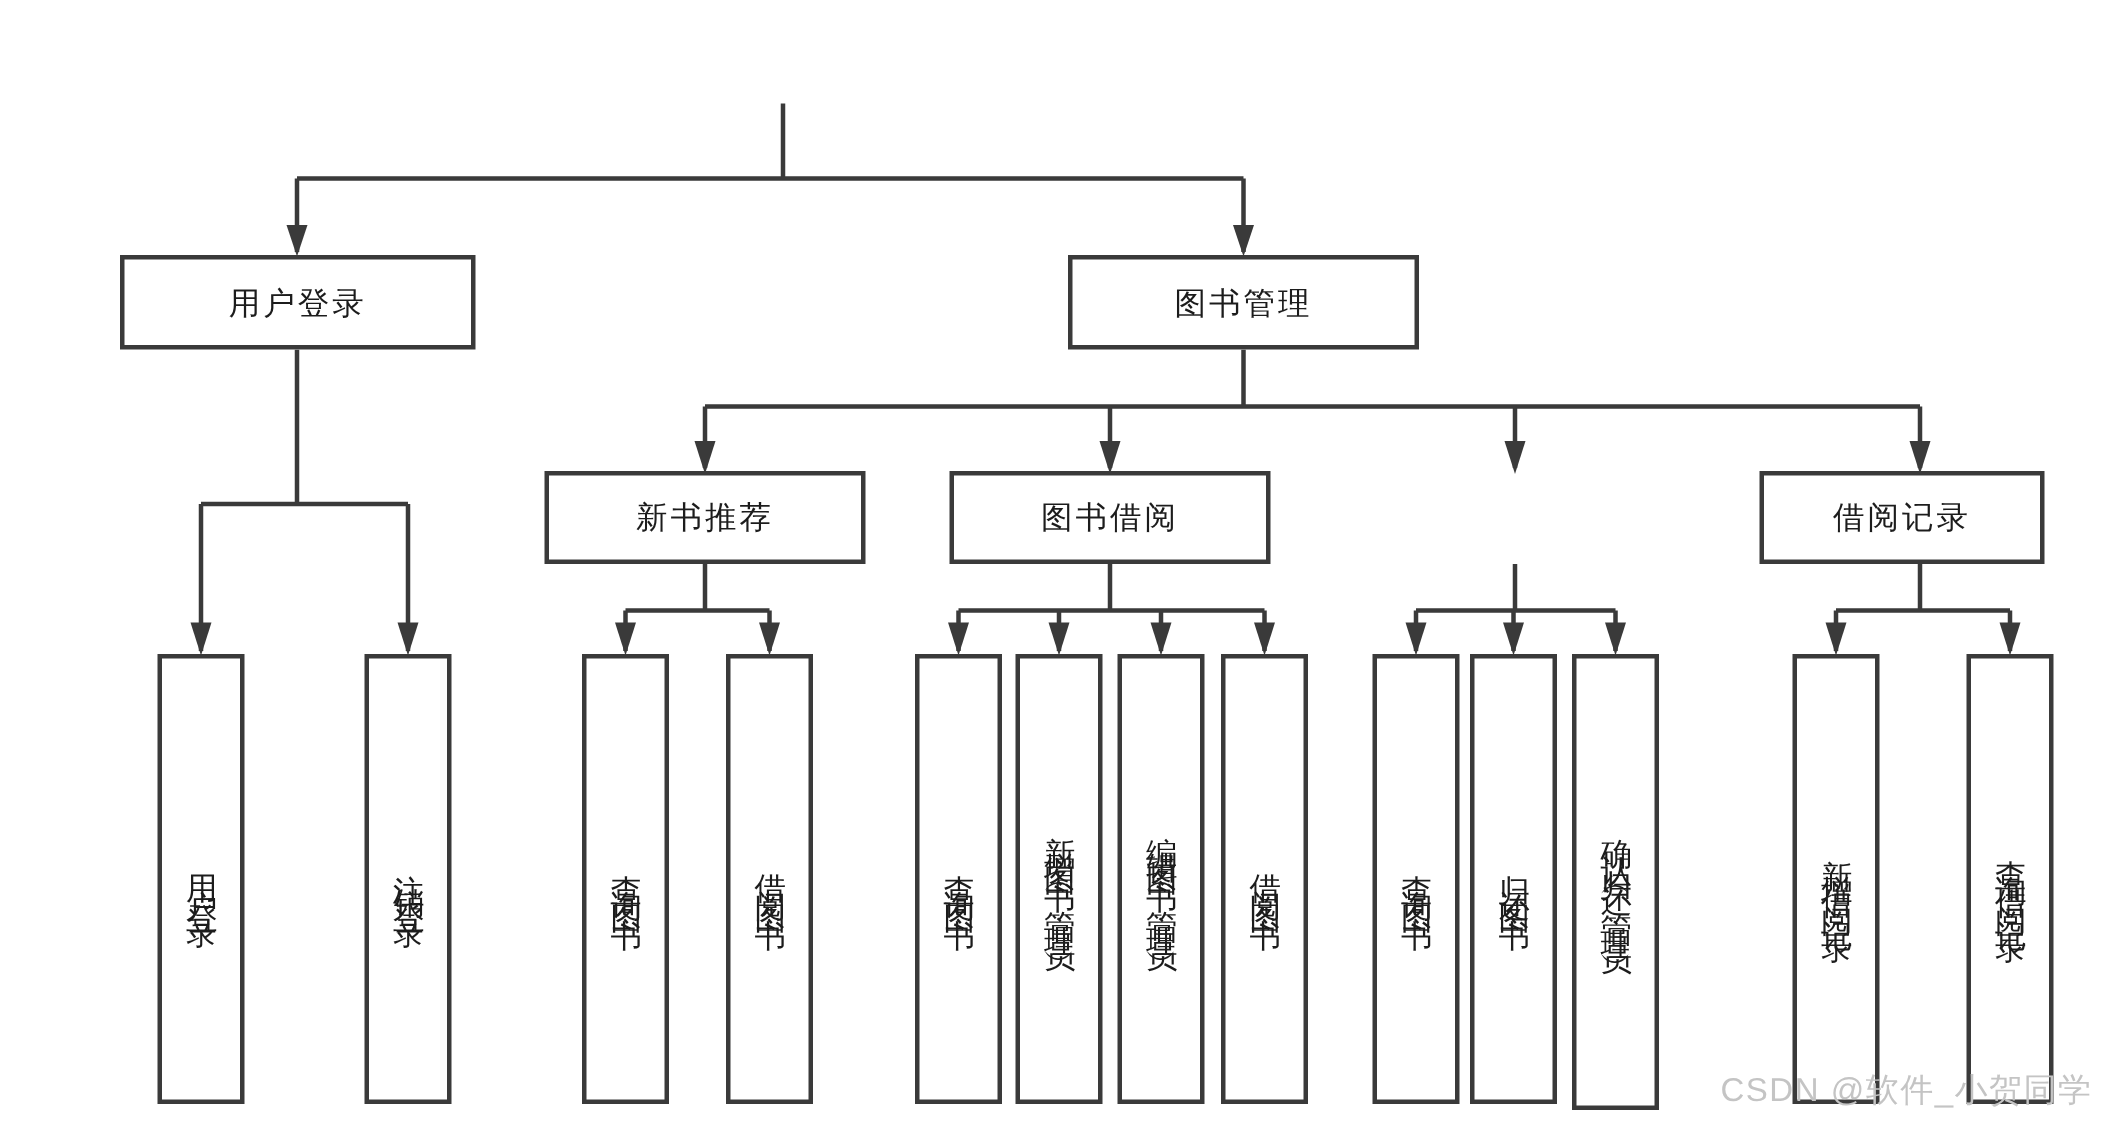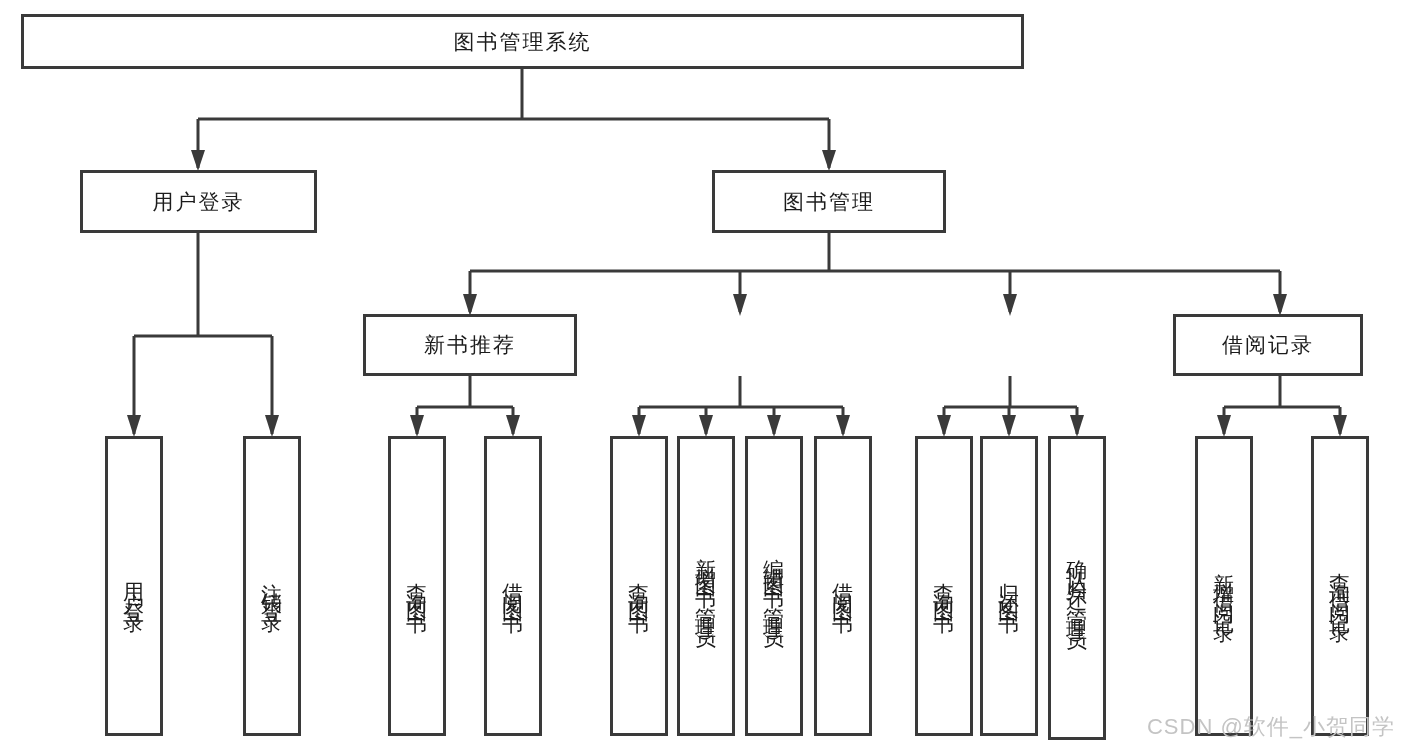--- a/index.html
+++ b/index.html
@@ -97,33 +97,33 @@
       <polygon points="767,415 781,415 774,437"></polygon>
       <polygon points="836,415 850,415 843,437"></polygon>
       <polygon points="937,415 951,415 944,437"></polygon>
       <polygon points="1002,415 1016,415 1009,437"></polygon>
       <polygon points="1070,415 1084,415 1077,437"></polygon>
       <polygon points="1217,415 1231,415 1224,437"></polygon>
       <polygon points="1333,415 1347,415 1340,437"></polygon>
     </g>
   </svg>
 
-  <div class="node" style="left:21px;top:14px;width:1003px;height:55px">
-    <span>图书管理系统</span>
-  </div>
 
   <div class="node" style="left:80px;top:170px;width:237px;height:63px">
     <span>用户登录</span>
   </div>
   <div class="node" style="left:363px;top:314px;width:214px;height:62px">
     <span>新书推荐</span>
   </div>
 
   <div class="node" style="left:712px;top:170px;width:234px;height:63px">
     <span>图书管理</span>
+  </div>
+  <div class="node" style="left:633px;top:314px;width:214px;height:62px">
+    <span>图书借阅</span>
   </div>
   <div class="node" style="left:1173px;top:314px;width:190px;height:62px">
     <span>借阅记录</span>
   </div>
 
   <div class="node leaf" style="left:105px;top:436px;width:58px;height:300px">
     <span>用户登录</span>
   </div>
   <div class="node leaf" style="left:243px;top:436px;width:58px;height:300px">
     <span>注销登录</span>

